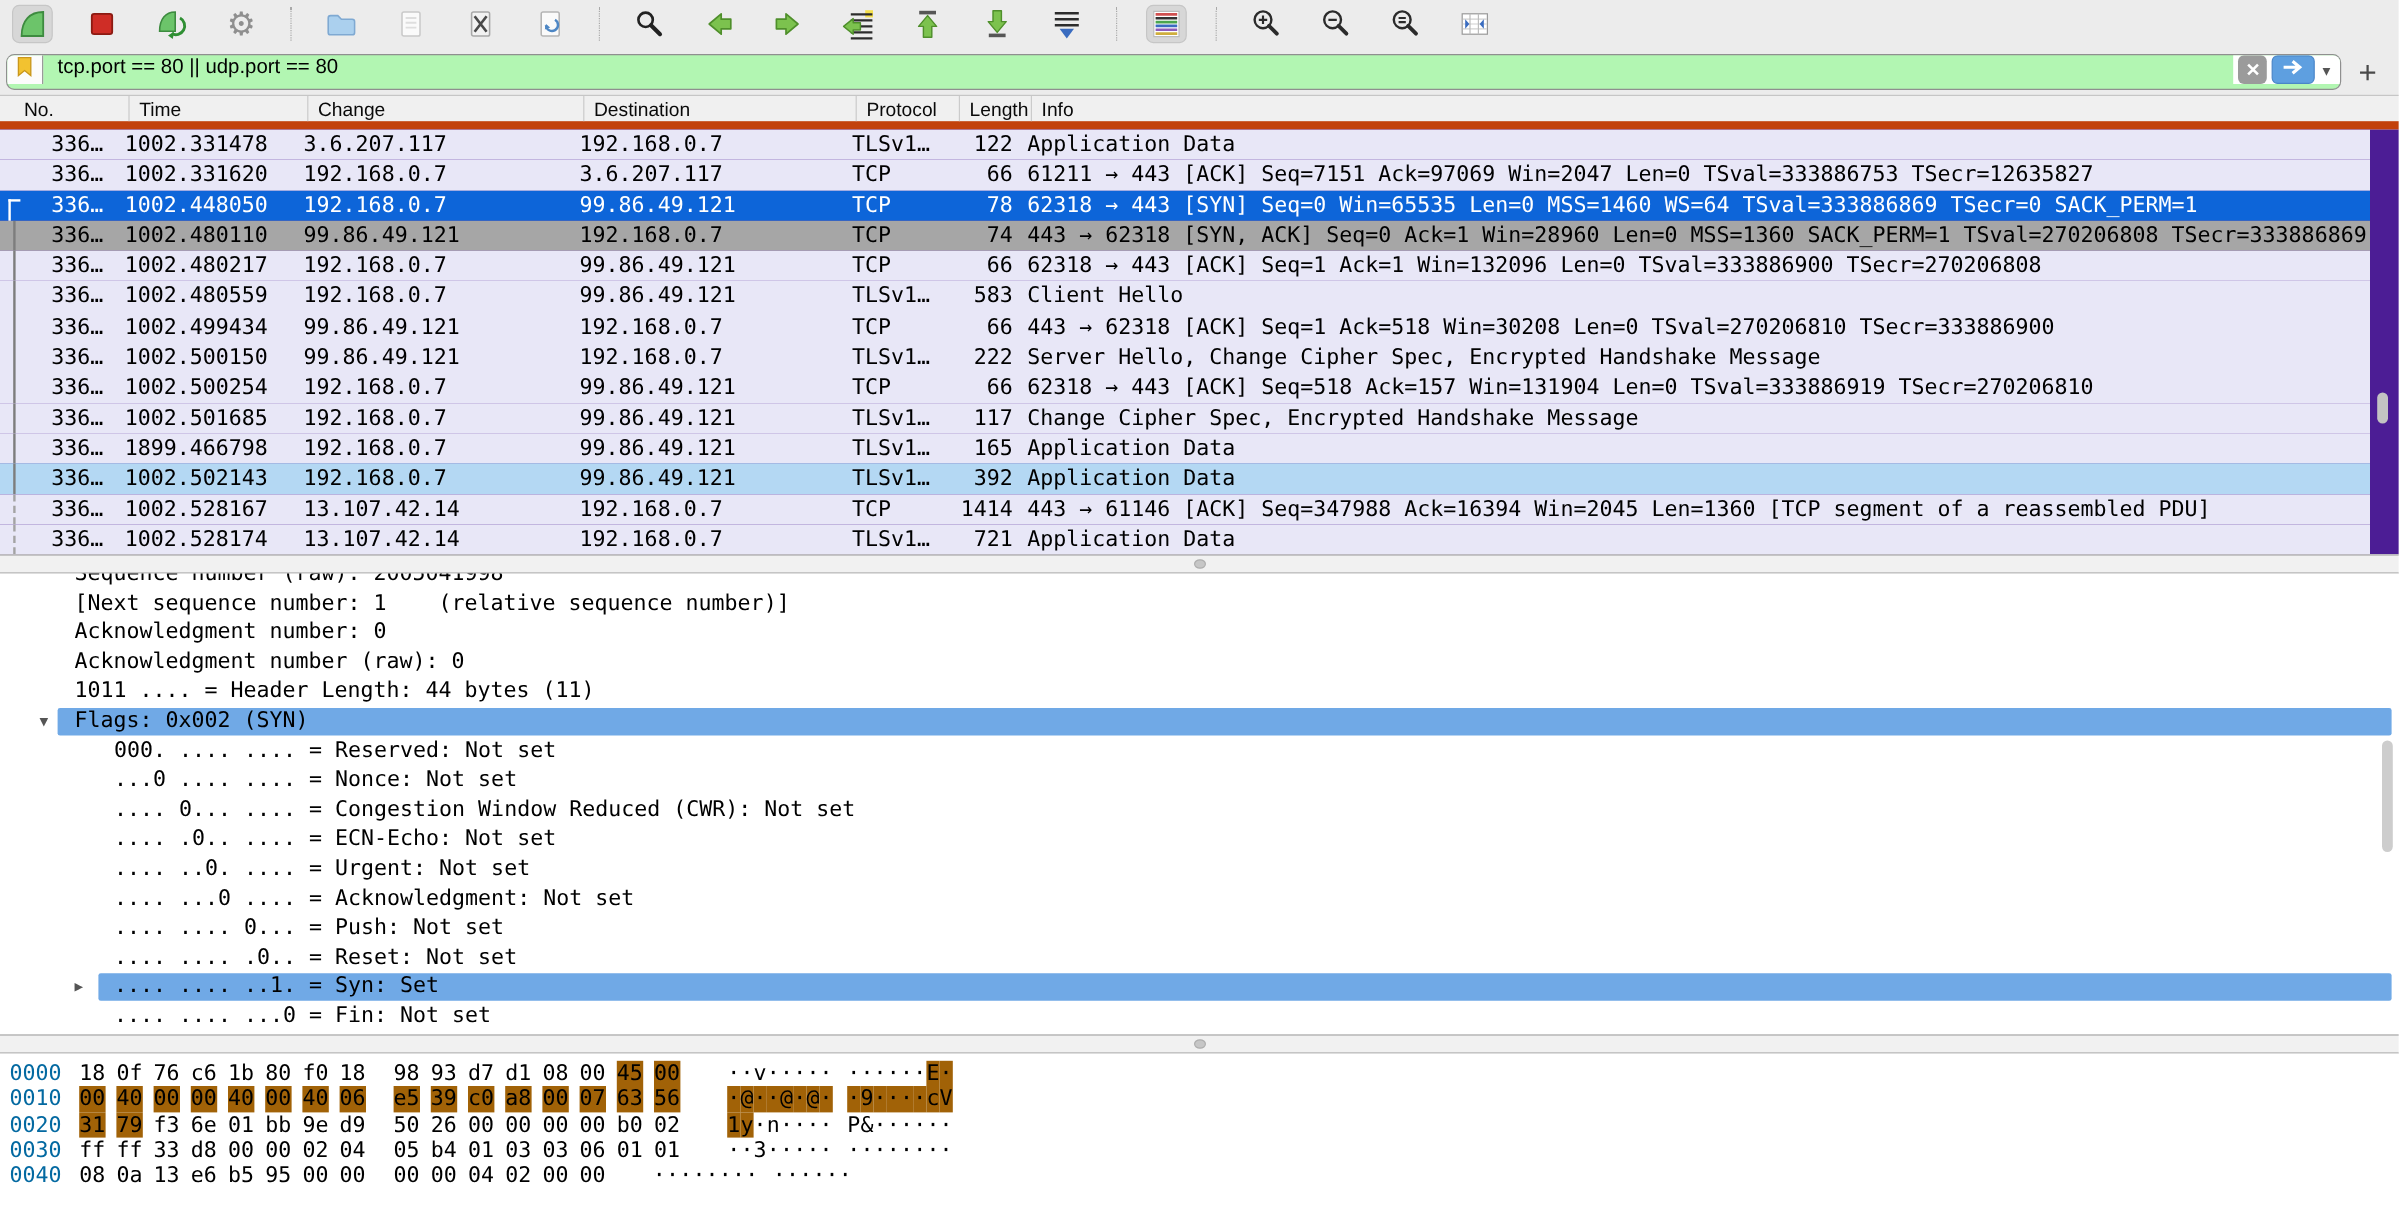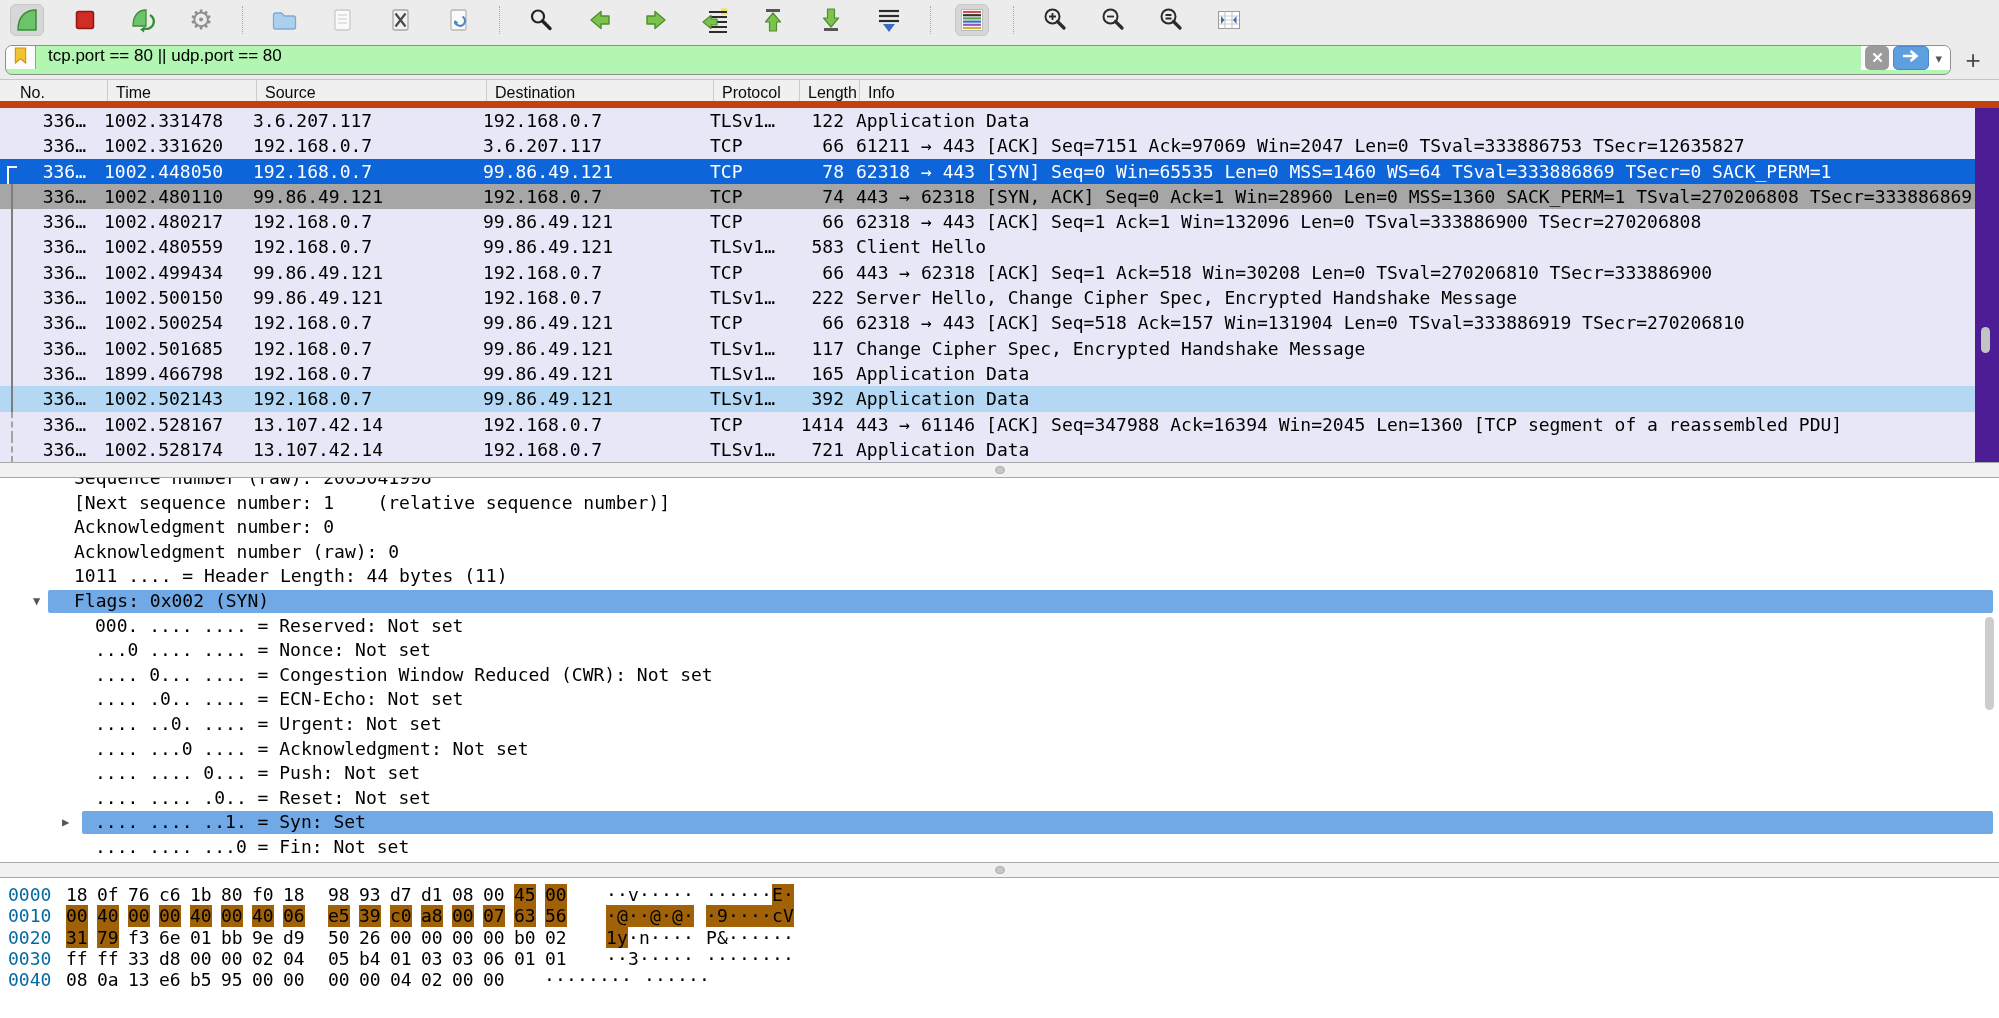--- a/index.html
+++ b/index.html
@@ -67,21 +67,21 @@
   .split { height:16px; background:#f1f1f1; border-top:1px solid #a8a8a8;
            border-bottom:1px solid #a8a8a8; position:relative; }
   .split .dot { position:absolute; left:calc(50% - 5px); top:3px; width:10px; height:8px;
                 border-radius:50%; background:#c6c6c6; border:1px solid #aeaeae; }
 
   
   #details { height:384px; background:#fff; overflow:hidden; position:relative;
              font-family:"DejaVu Sans Mono", monospace; font-size:18px; }
   #dcontent { margin-top:-12px; }
   .dline { position:relative; height:24.6px; }
-  .dline .txt { position:absolute; left:74px; top:0; line-height:24.6px;
+  .dline .txt { position:absolute; left:62px; top:0; line-height:24.6px;
                 white-space:pre; z-index:1; color:#000; }
   .dline.lvl2 .txt { left:95px; }
   .dline .bg { position:absolute; left:48px; right:6px; top:1px; bottom:1px;
                background:#70a9e6; border-radius:2px; }
   .dline.lvl2 .bg { left:82px; }
   .dline .exp { position:absolute; left:33px; top:0; line-height:24.6px;
                 font-size:12px; color:#555; z-index:1; }
   .dline.lvl2 .exp { left:62px; }
 
   
@@ -314,21 +314,21 @@
         <div id="filterdrop">▾</div>
       </div>
     </div>
     <div id="addfilterbtn">+</div>
   </div>
 
   <div id="pheader">
     <div class="inner pgrid" id="pheaderinner">
         <div class="hcell">No.</div>
         <div class="hcell">Time</div>
-        <div class="hcell">Source</div>
+        <div class="hcell">Change</div>
         <div class="hcell">Destination</div>
         <div class="hcell">Protocol</div>
         <div class="hcell">Length</div>
         <div class="hcell">Info</div>
       </div>
   </div>
   <div id="plist">
     <div id="prows">
         <div class="prow pgrid">
           <div class="pcell c0">336…</div>

